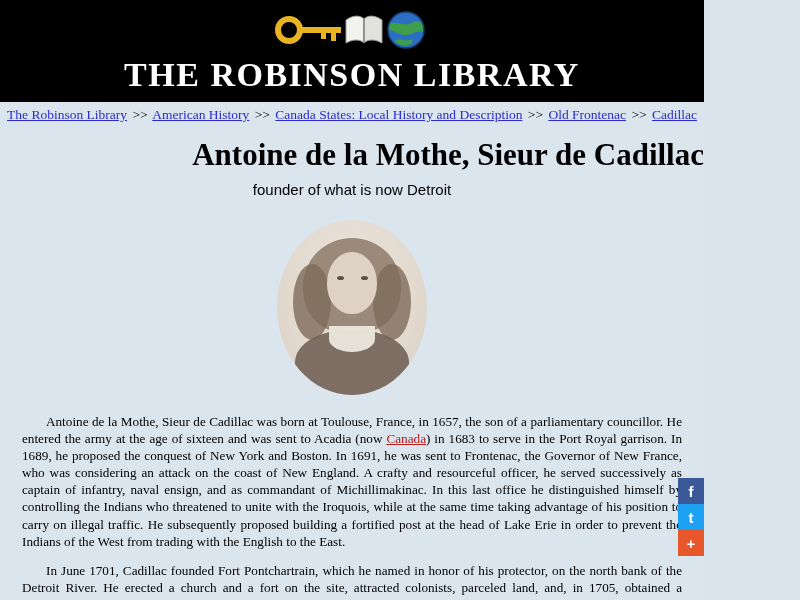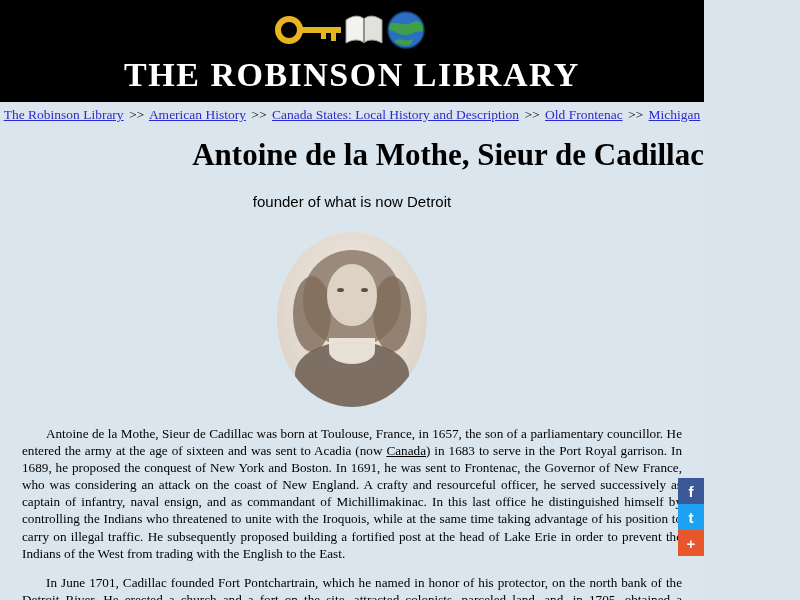--- a/index.html
+++ b/index.html
@@ -84,21 +84,21 @@
     font-size: 31px;
     color: #000;
     margin: 10px 0 0 0;
     line-height: 1.15;
   }
   .subtitle {
     text-align: center;
     font-family: "Liberation Sans", sans-serif;
     font-size: 15px;
     color: #000;
-    margin: 20px 0 0 0;
+    margin: 8px 0 0 0;
   }
 
   
   .portrait-wrap {
     display: flex;
     justify-content: center;
     margin-top: 22px;
   }
   .portrait {
     width: 150px;
@@ -172,21 +172,21 @@
     font-size: 13.2px;
     line-height: 1.30;
     color: #000;
     text-align: justify;
   }
   .article p {
     margin: 0 0 12px 0;
     text-indent: 24px;
   }
   .article a {
-    color: #000000;
+    color: #b91c1c;
     text-decoration: underline;
   }
 
   
   .share-rail {
     position: absolute;
     right: 0;
     top: 478px;
     width: 26px;
   }
@@ -241,21 +241,21 @@
 
   <div class="breadcrumb">
     <a href="#">The Robinson Library</a>
     <span class="sep">&gt;&gt;</span>
     <a href="#">American History</a>
     <span class="sep">&gt;&gt;</span>
     <a href="#">Canada States: Local History and Description</a>
     <span class="sep">&gt;&gt;</span>
     <a href="#">Old Frontenac</a>
     <span class="sep">&gt;&gt;</span>
-    <a href="#">Michigan</a>
+    <a href="#">Cadillac</a>
   </div>
 
   <h1 class="page-title">Antoine de la Mothe, Sieur de Cadillac</h1>
   <div class="subtitle">founder of what is now Detroit</div>
 
   <div class="portrait-wrap">
     <div class="portrait">
       <div class="p-hair"></div>
       <div class="p-hair2"></div>
       <div class="p-hair3"></div>

